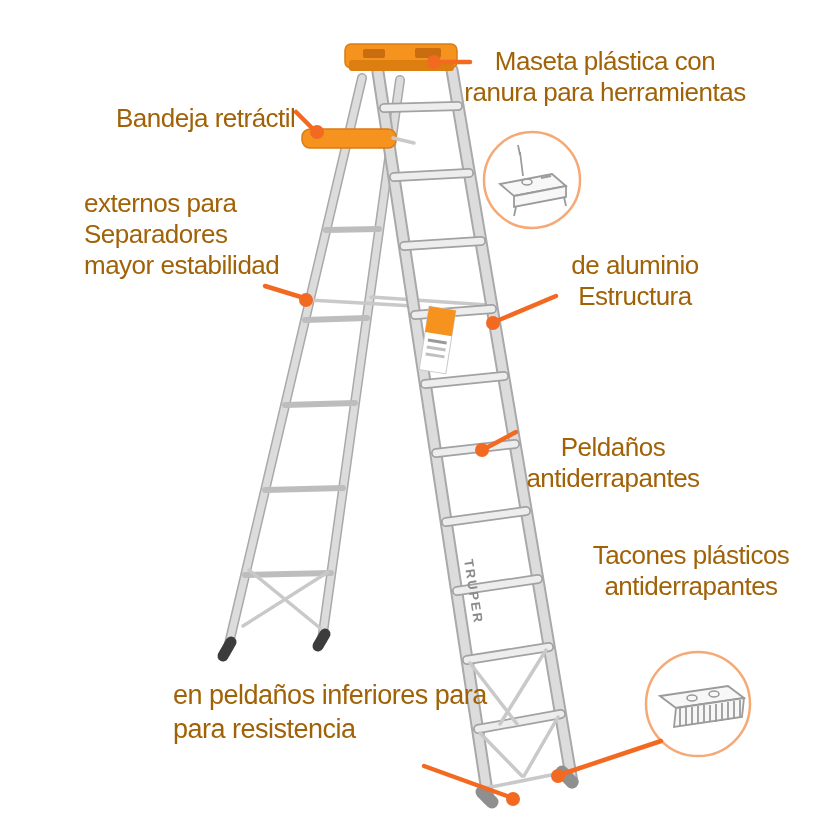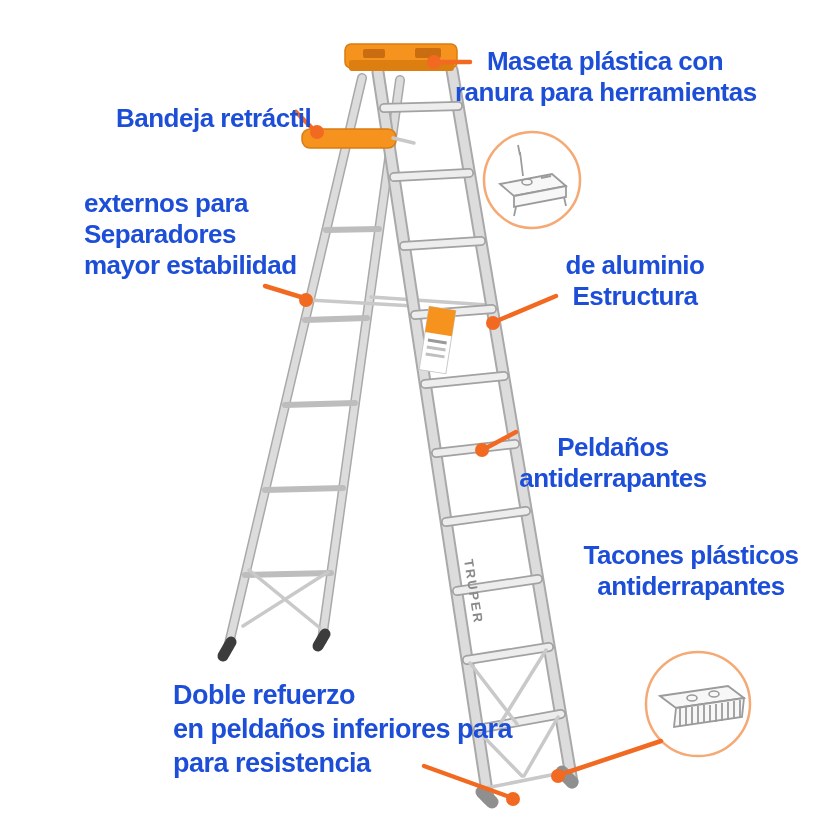--- a/index.html
+++ b/index.html
@@ -1,21 +1,21 @@
 <!DOCTYPE html>
 <html style="--accent: #F26A21; --ring: #F5A974; --cap: #F6921E;"><head>
 <meta charset="utf-8">
 <style>
   * { margin:0; padding:0; box-sizing:border-box; }
   html,body { width:840px; height:840px; background:#fff; }
   body { font-family:"Liberation Sans", sans-serif; }
   .stage { position:relative; width:840px; height:840px; background:#fff; overflow:hidden; }
   .art { position:absolute; left:0; top:0; width:840px; height:840px; }
 
-  .label { position:absolute; font-weight:bold; color:#1d4ed8;
+  .label { position:absolute; font-weight:normal; color:#a16207;
            font-size:26px; line-height:31px; letter-spacing:-0.5px; white-space:nowrap; }
   .label.center { text-align:center; }
   .label.big { font-size:27px; line-height:34px; }
 
   
   .rail-u { stroke:#a9a9a9; stroke-width:10; stroke-linecap:round; }
   .rail   { stroke:#dcdcdc; stroke-width:7;  stroke-linecap:round; }
   .rail-u.w { stroke-width:13; }
   .rail.w   { stroke-width:9;  }
   .step-u { stroke:#a2a2a2; stroke-width:10; stroke-linecap:round; fill:none; }
@@ -182,18 +182,17 @@
     <div>Peldaños</div>
     <div>antiderrapantes</div>
   </div>
 
   <div class="label center" style="left:566px; top:540px; width:250px;">
     <div>Tacones plásticos</div>
     <div>antiderrapantes</div>
   </div>
 
   <div class="label big" style="left:173px; top:678px;">
-    <div>Doble refuerzo</div>
     <div>en peldaños inferiores para</div>
     <div>para resistencia</div>
   </div>
 
 </div>
 
 </body></html>

